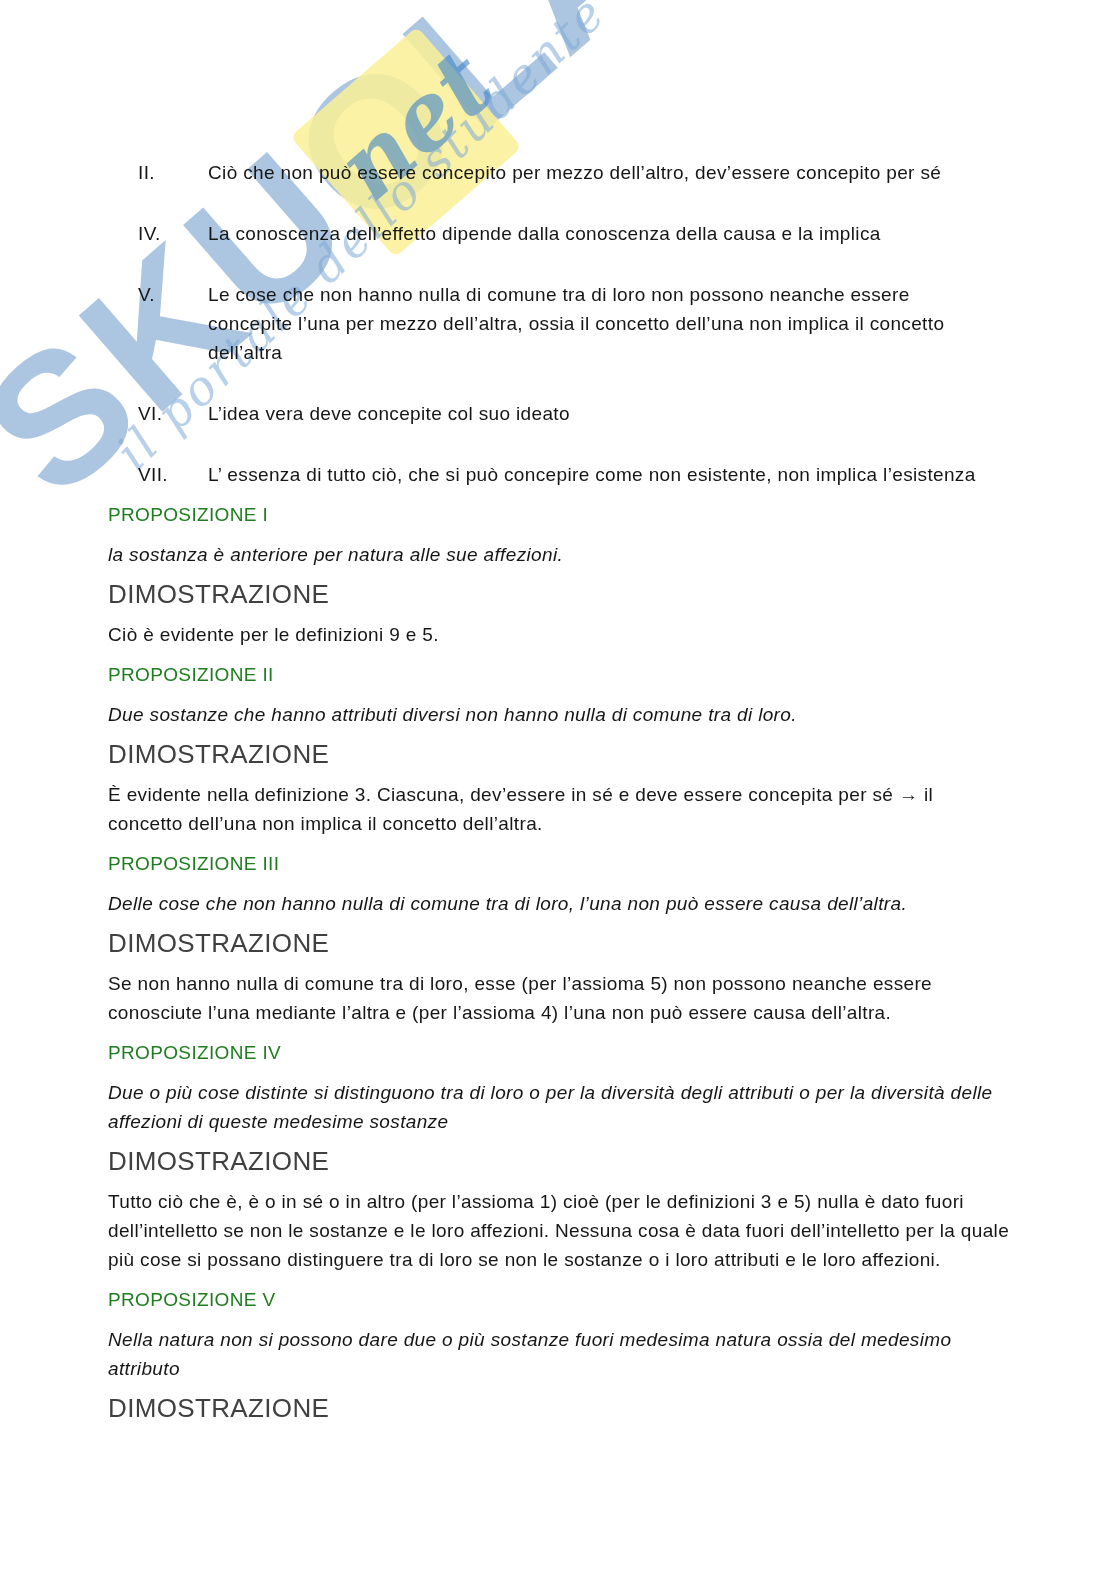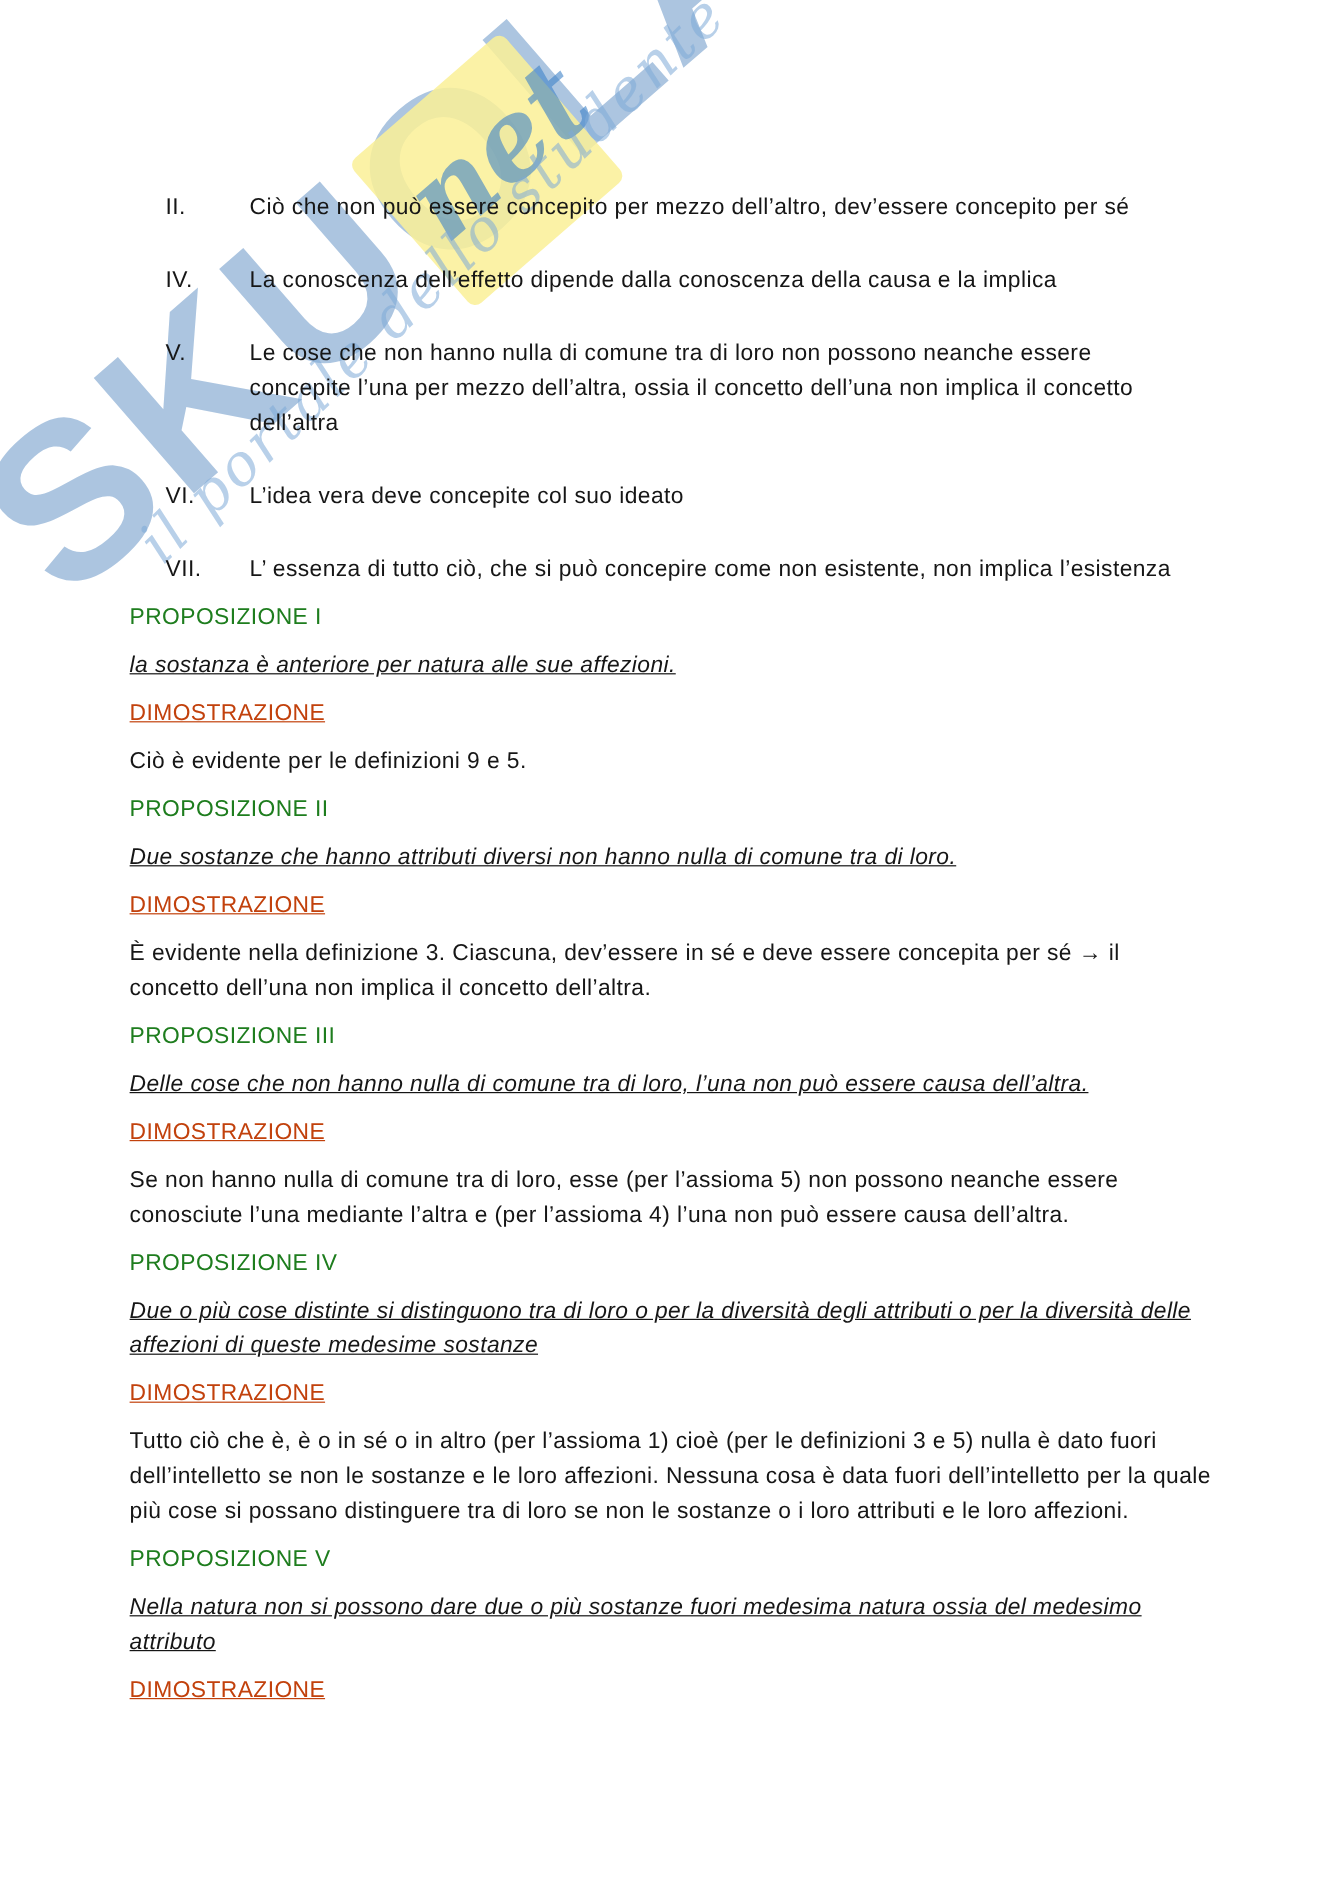--- a/index.html
+++ b/index.html
@@ -55,25 +55,25 @@
   .axiom { display: flex; margin-top: 32px; }
   .axiom .num  { flex: 0 0 70px; width: 70px; }
   .axiom .txt  { max-width: 790px; }
 
   .section { margin: 0; }
   .prop {
     margin: 11px 0 11px; font-size: 19px; font-weight: normal;
     line-height: 29px; color: #1e7d1e;
   }
   .statement {
-    margin: 0 0 11px; font-style: italic; max-width: 902px; line-height: 29px; text-decoration: underline;
+    margin: 0 0 11px; font-style: italic; max-width: 902px; line-height: 29px;
   }
   .demo-label {
-    margin: 0 0 11px; font-size: 19px; font-weight: normal;
-    line-height: 29px; color: #c2410c; text-decoration: underline;
+    margin: 0 0 11px; font-size: 26px; font-weight: normal;
+    line-height: 29px; color: #404040;
   }
   .demo-text { margin: 0 0 11px; max-width: 902px; line-height: 29px; }
   p:empty, h3:empty { display: none; }
 </style>
 </head>
 <body>
 
 <div class="watermark" aria-hidden="true">
   <div class="wm-word">SKUOLA</div>
   <div class="wm-diamond"></div>

